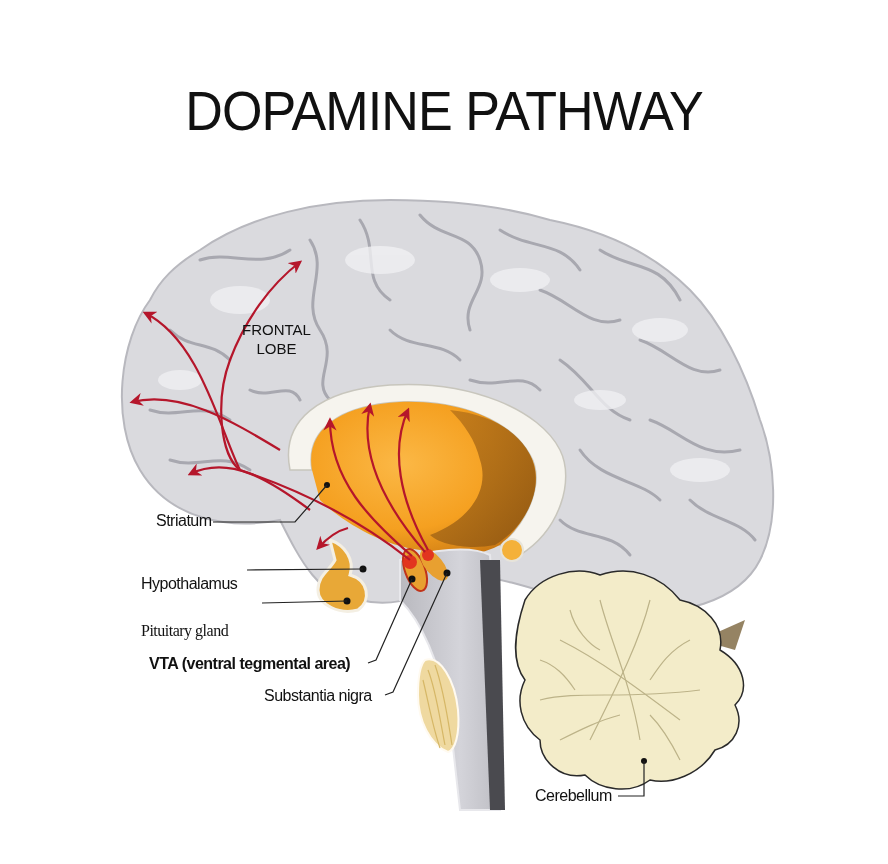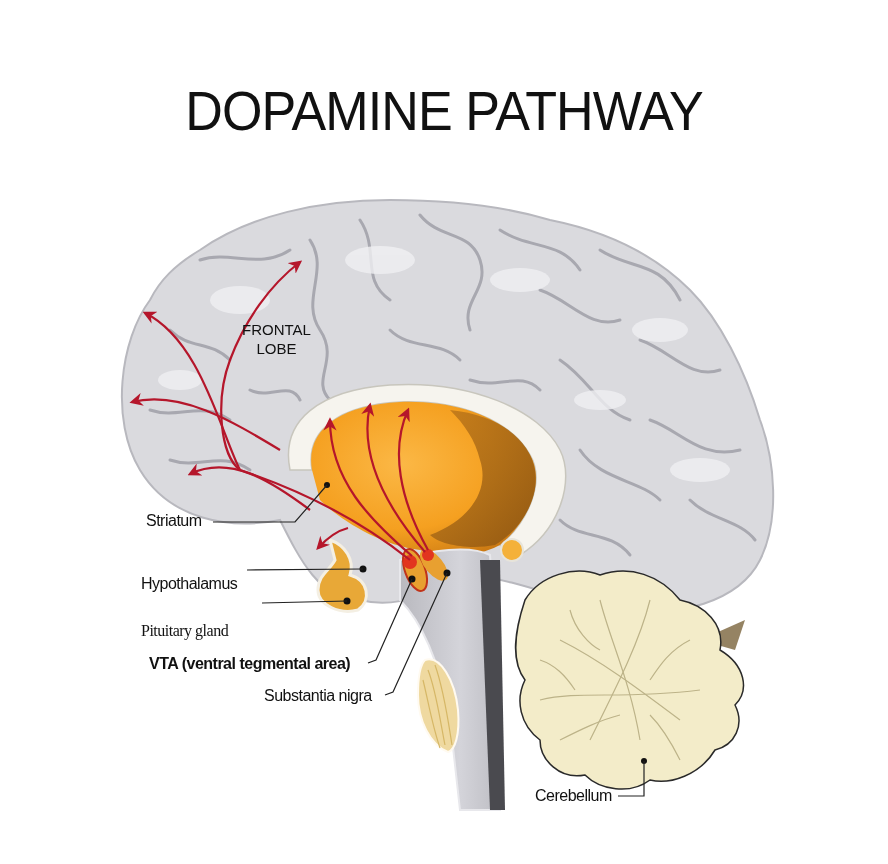--- a/index.html
+++ b/index.html
@@ -151,18 +151,18 @@
     <path d="M385,695 L393,692 L447,573"></path>
     <path d="M618,796 L644,796 L644,761"></path>
   </g>
 </svg>
 
 <div class="lobe" style="left:242px; top:320px;">
   <div>FRONTAL</div>
   <div>LOBE</div>
 </div>
 
-<div class="lbl" style="left:146px; top:512px;text-align:center;">Striatum</div>
+<div class="lbl" style="left:156px; top:512px;text-align:center;">Striatum</div>
 <div class="lbl" style="left:141px; top:575px;">Hypothalamus</div>
 <div class="lbl" style="left:141px; top:622px;font-family:Liberation Serif, serif;">Pituitary gland</div>
 <div class="lbl" style="left:149px; top:655px;font-weight:bold;">VTA (ventral tegmental area)</div>
 <div class="lbl" style="left:264px; top:687px;">Substantia nigra</div>
 <div class="lbl" style="left:535px; top:787px;">Cerebellum</div>
 
 </body></html>

